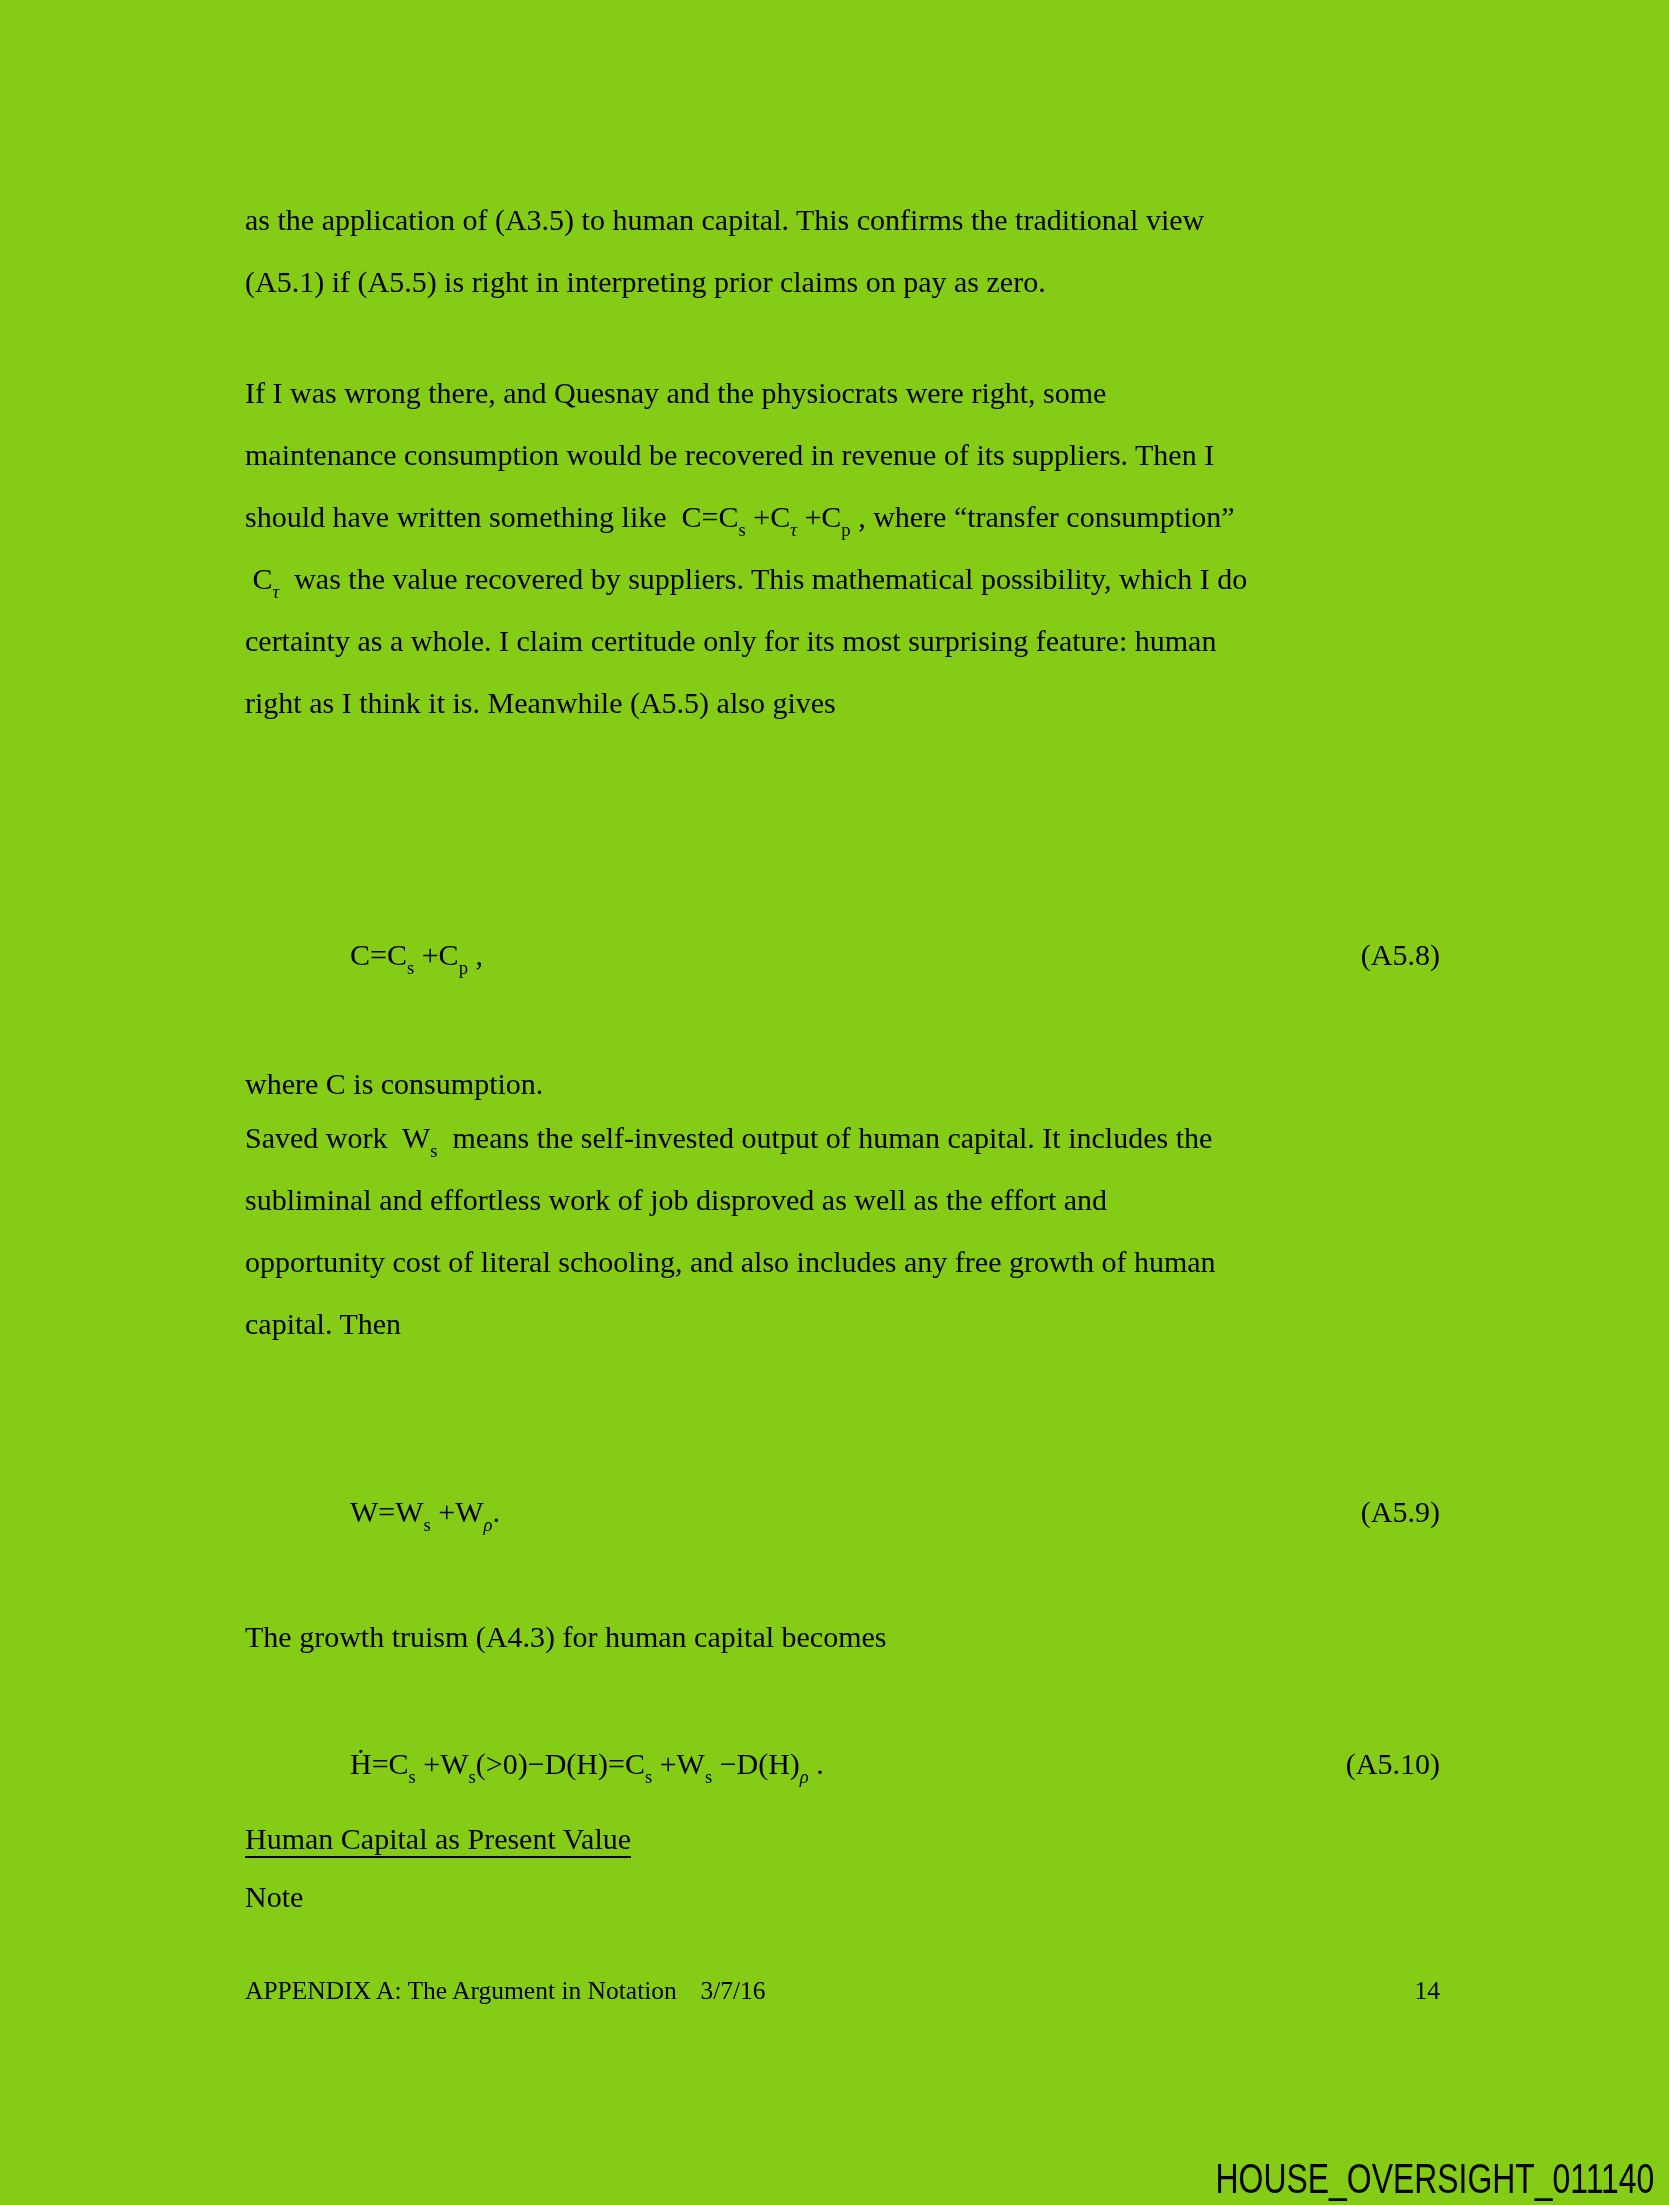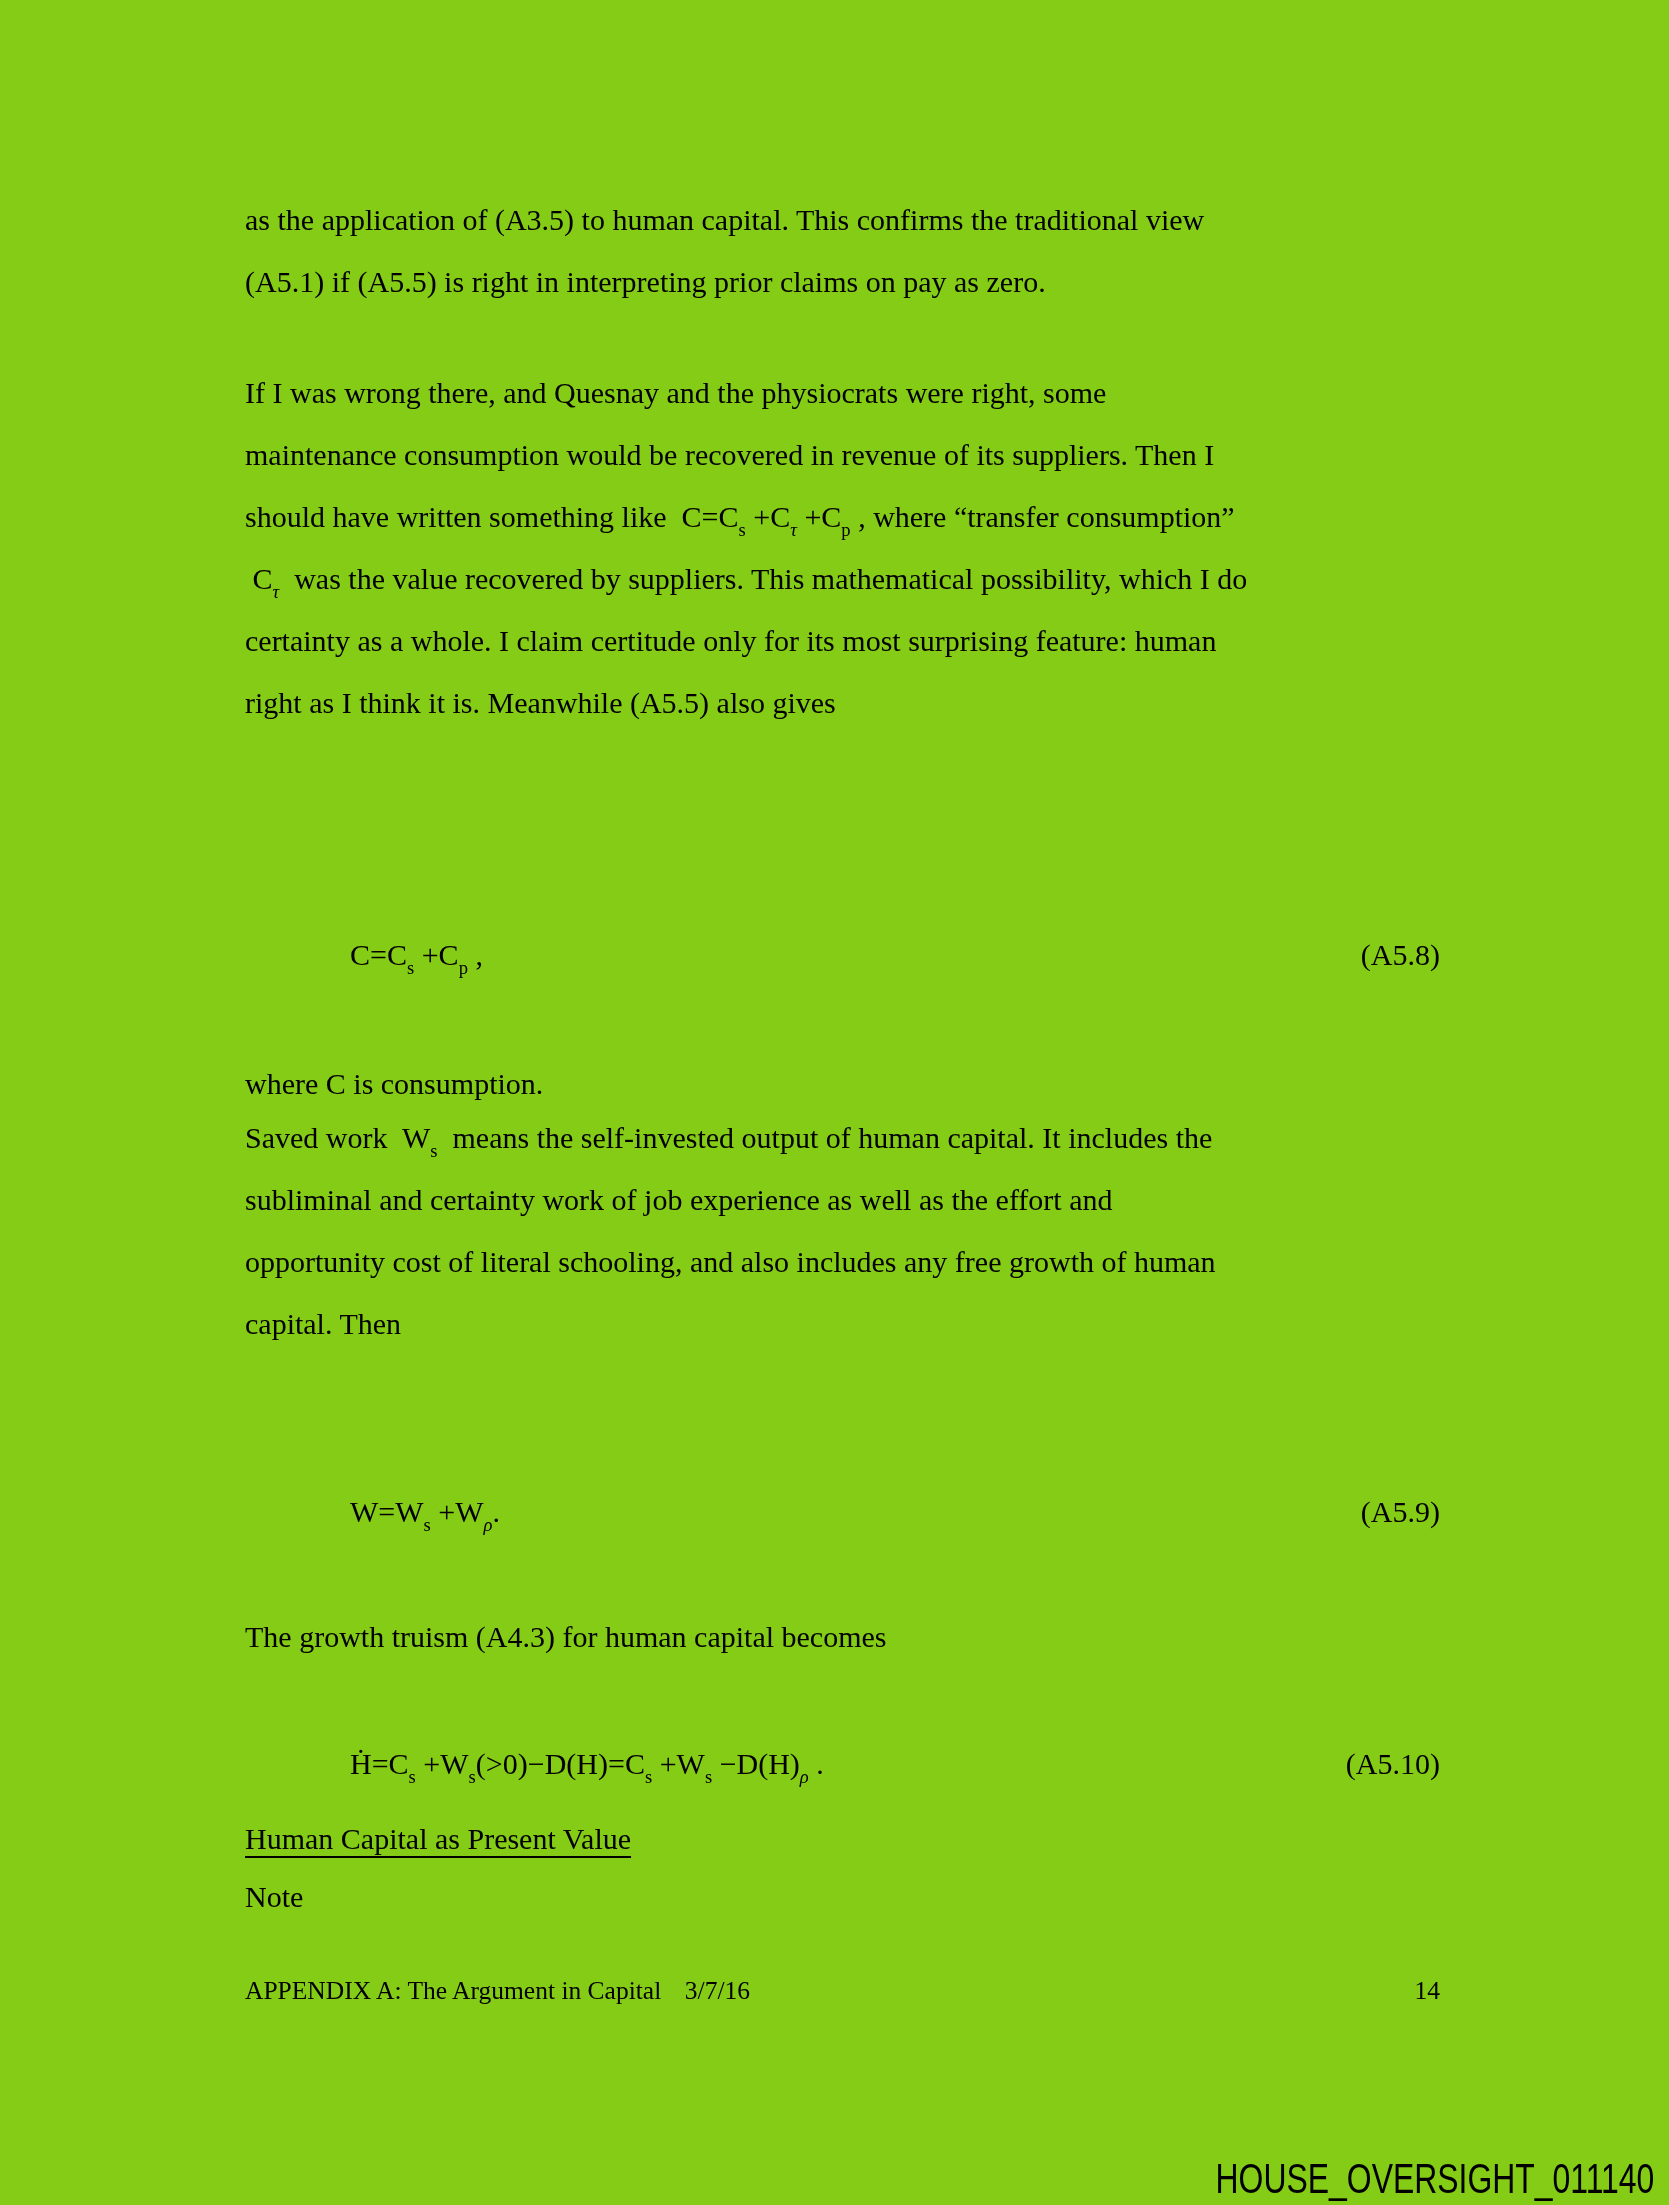--- a/index.html
+++ b/index.html
@@ -61,21 +61,21 @@
     <div class="line eq-body">C=C<span class="sub">s</span> +C<span class="sub">p</span> ,</div>
     <div class="line eq-num">(A5.8)</div>
   </div>
 
   <div class="block" style="top:1053px">
     <div class="line">where C is consumption.</div>
   </div>
 
   <div class="block" style="top:1107px">
     <div class="line">Saved work  W<span class="sub">s</span>  means the self-invested output of human capital. It includes the</div>
-    <div class="line">subliminal and certainty work of job experience as well as the effort and</div>
+    <div class="line">subliminal and effortless work of job disproved as well as the effort and</div>
     <div class="line">opportunity cost of literal schooling, and also includes any free growth of human</div>
     <div class="line">capital. Then</div>
   </div>
 
   <div class="block eq-row" style="top:1481px">
     <div class="line eq-body">W=W<span class="sub">s</span> +W<span class="sub it">ρ</span>.</div>
     <div class="line eq-num">(A5.9)</div>
   </div>
 
   <div class="block" style="top:1606px">
@@ -89,21 +89,21 @@
 
   <div class="block heading" style="top:1808px">
     <div class="line">Human Capital as Present Value</div>
   </div>
 
   <div class="block" style="top:1866px">
     <div class="line">Note</div>
   </div>
 
   <div class="block footer" style="top:1972px">
-    <div class="line">APPENDIX A: The Argument in Capital</div>
+    <div class="line">APPENDIX A: The Argument in Notation</div>
     <div class="line footer-date">3/7/16</div>
     <div class="line footer-page">14</div>
   </div>
 
   <div class="stamp">HOUSE_OVERSIGHT_011140</div>
 
 </div>
 
 
 </body></html>

